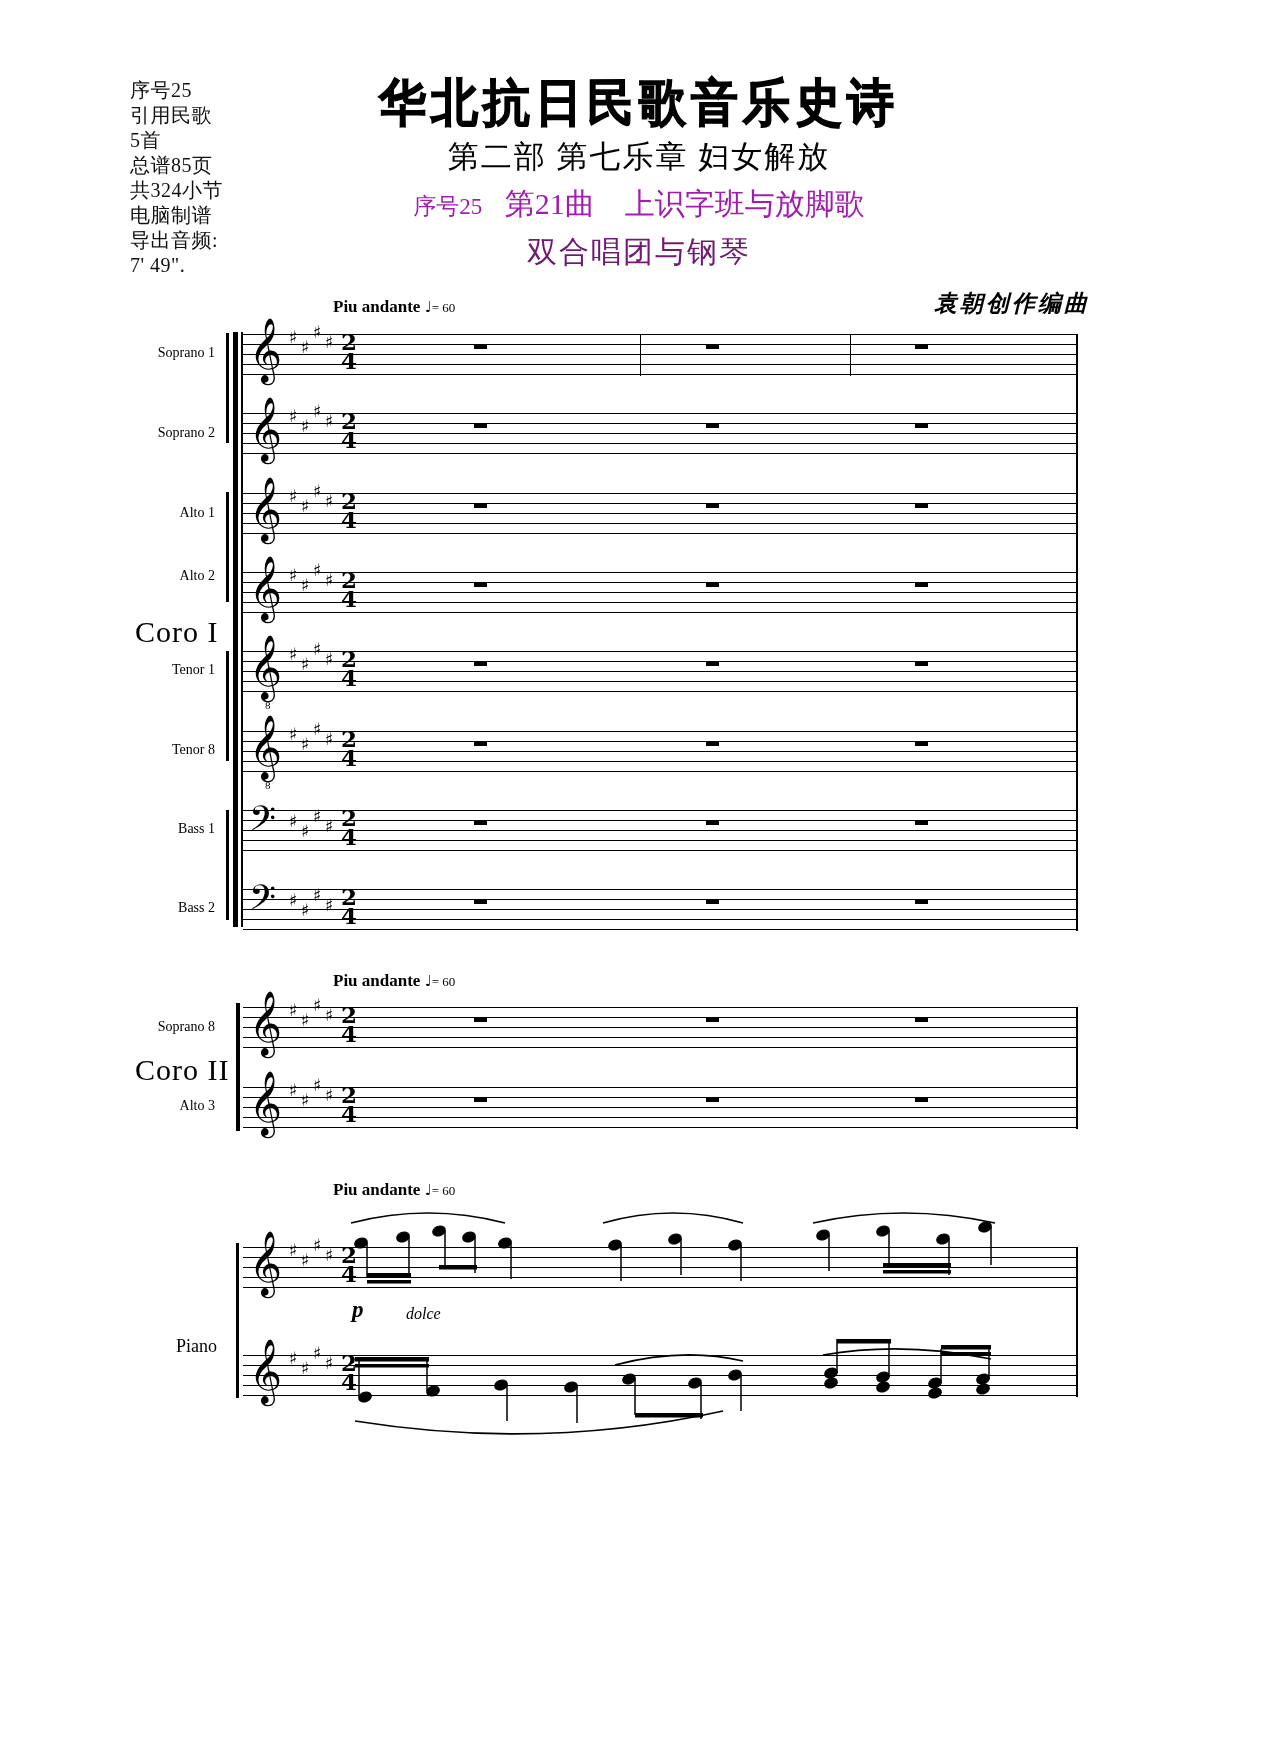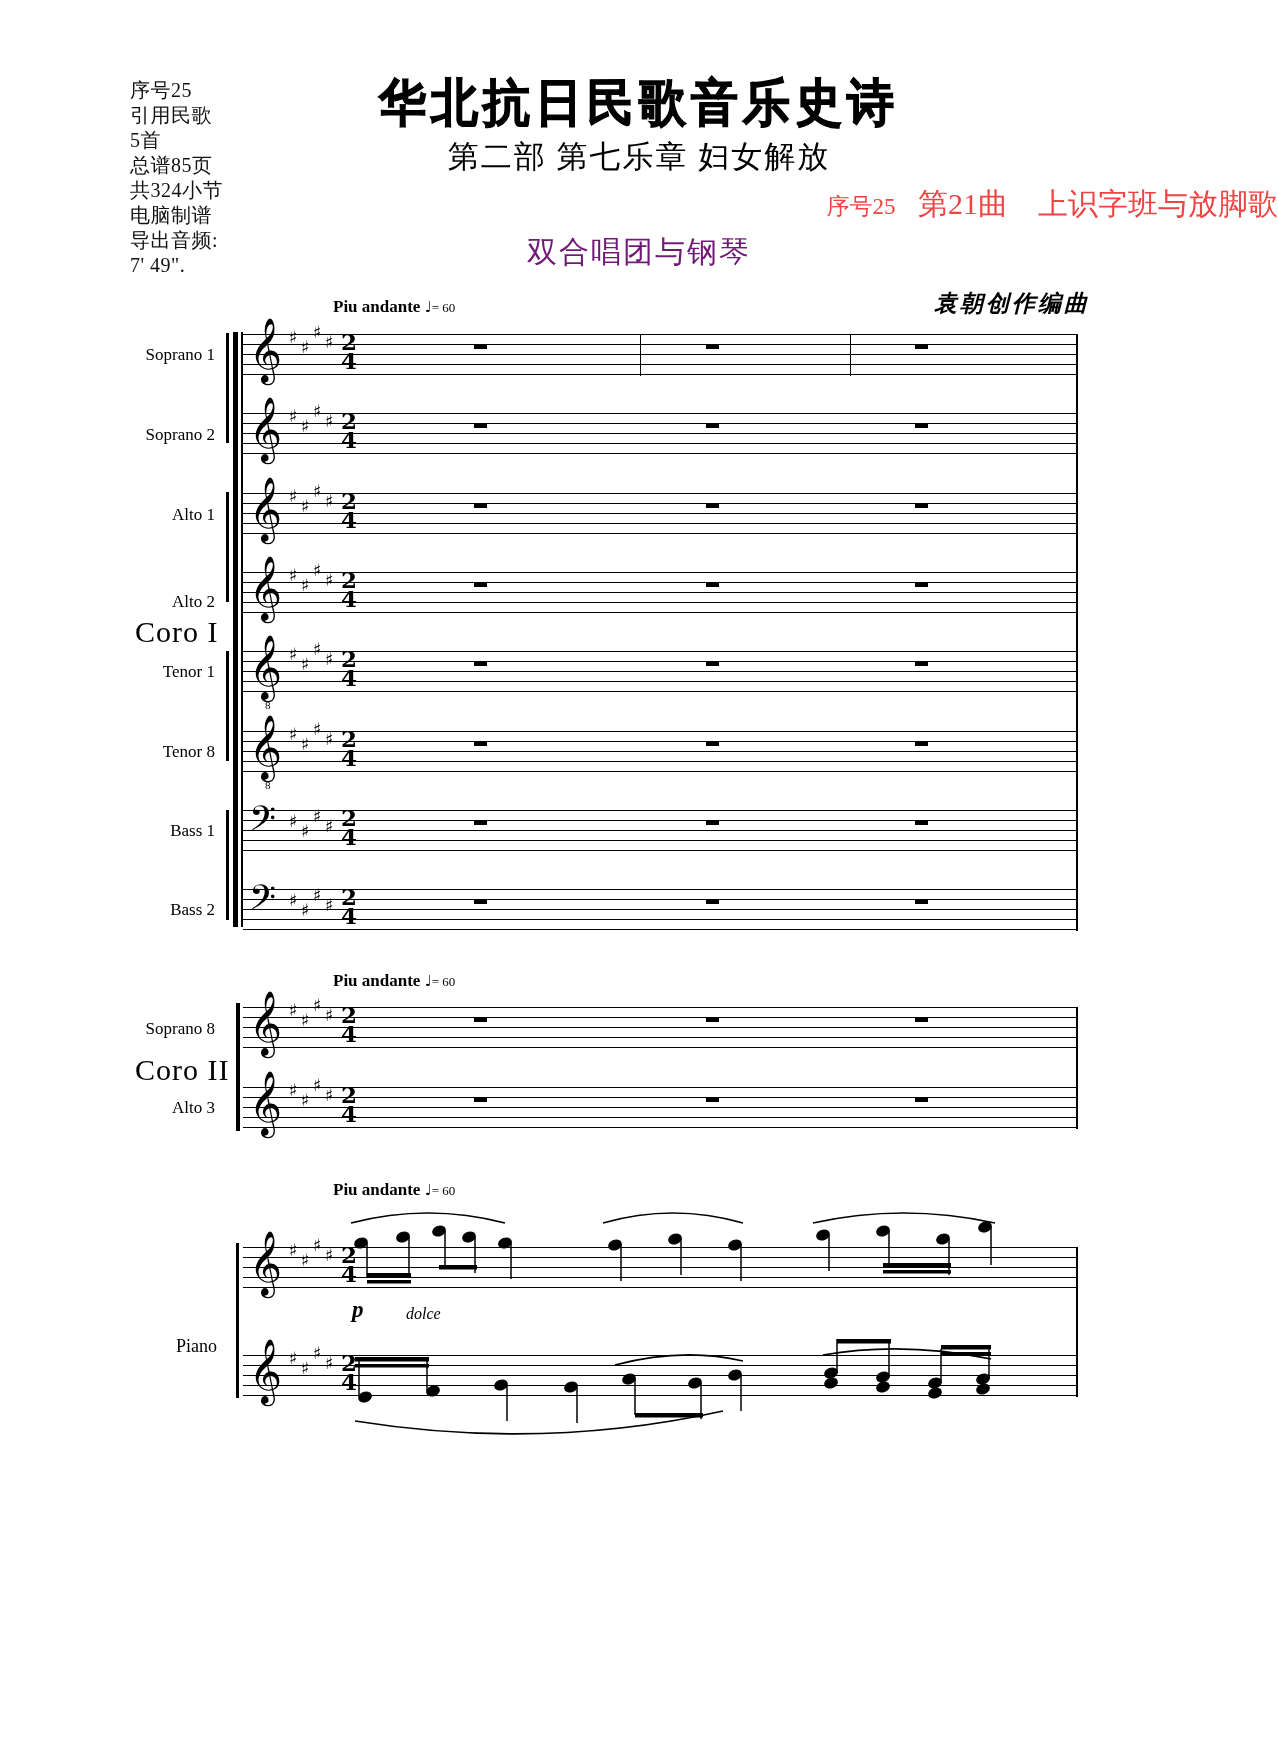--- a/index.html
+++ b/index.html
@@ -31,21 +31,21 @@
     color:#000;
     -webkit-text-stroke:1.1px #000;
     transform:scaleY(1.08);
   }
   .title-sub1{
     position:absolute;left:0;right:0;top:136px;
     text-align:center;font-size:31px;letter-spacing:2px;color:#000;
   }
   .title-sub2{
     position:absolute;left:0;right:0;top:184px;
-    text-align:right;font-size:30px;color:#ef4444;
+    text-align:center;font-size:30px;color:#a21caf;
   }
   .title-sub2 .small{font-size:23px;}
   .title-sub3{
     position:absolute;left:0;right:0;top:232px;
     text-align:center;font-size:30px;letter-spacing:2px;color:#701a75;
   }
   .composer{
     position:absolute;right:188px;top:288px;
     font-family:"DejaVu Sans", sans-serif;
     font-weight:bold;
@@ -56,21 +56,21 @@
 
   
   .score{position:absolute;left:0;top:0;width:1278px;height:1757px;}
   .staff{position:absolute;}
   .staff .line{
     position:absolute;left:0;height:1px;background:#000;width:100%;
   }
   .stafflabel{
     position:absolute;text-align:right;
     font-family:"Liberation Serif", serif;
-    font-size:17px;color:#000;white-space:nowrap;
+    font-size:14px;color:#000;white-space:nowrap;
   }
   .grouplabel{
     position:absolute;
     font-family:"Liberation Serif", serif;
     font-size:30px;color:#000;white-space:nowrap;
     letter-spacing:1px;
   }
   .pianolabel{
     position:absolute;font-size:18px;color:#000;white-space:nowrap;
   }
@@ -215,21 +215,21 @@
       <div class="ksharp" style="left:82px;top:0px;">♯</div>
       <div class="timesig" style="left:95px;top:-1px;width:22px;">
         <div>2</div>
         <div>4</div>
       </div>
       <div class="rest" style="left:231px;top:10px;"></div>
       <div class="rest" style="left:463px;top:10px;"></div>
       <div class="rest" style="left:672px;top:10px;"></div>
     </div>
 
-    <div class="stafflabel" style="left:90px;top:592px;width:125px;">Alto 2</div>
+    <div class="stafflabel" style="left:90px;top:568px;width:125px;">Alto 2</div>
     <div class="staff" style="left:243px;top:572px;width:835px;height:42px;">
       <div class="line" style="top:0px;"></div>
         <div class="line" style="top:10px;"></div>
         <div class="line" style="top:20px;"></div>
         <div class="line" style="top:30px;"></div>
         <div class="line" style="top:40px;"></div>
       <div class="clef" style="left:6px;top:-12px;font-size:56px;">𝄞</div>
       <div class="ksharp" style="left:46px;top:-5px;">♯</div>
       <div class="ksharp" style="left:58px;top:5px;">♯</div>
       <div class="ksharp" style="left:70px;top:-10px;">♯</div>

